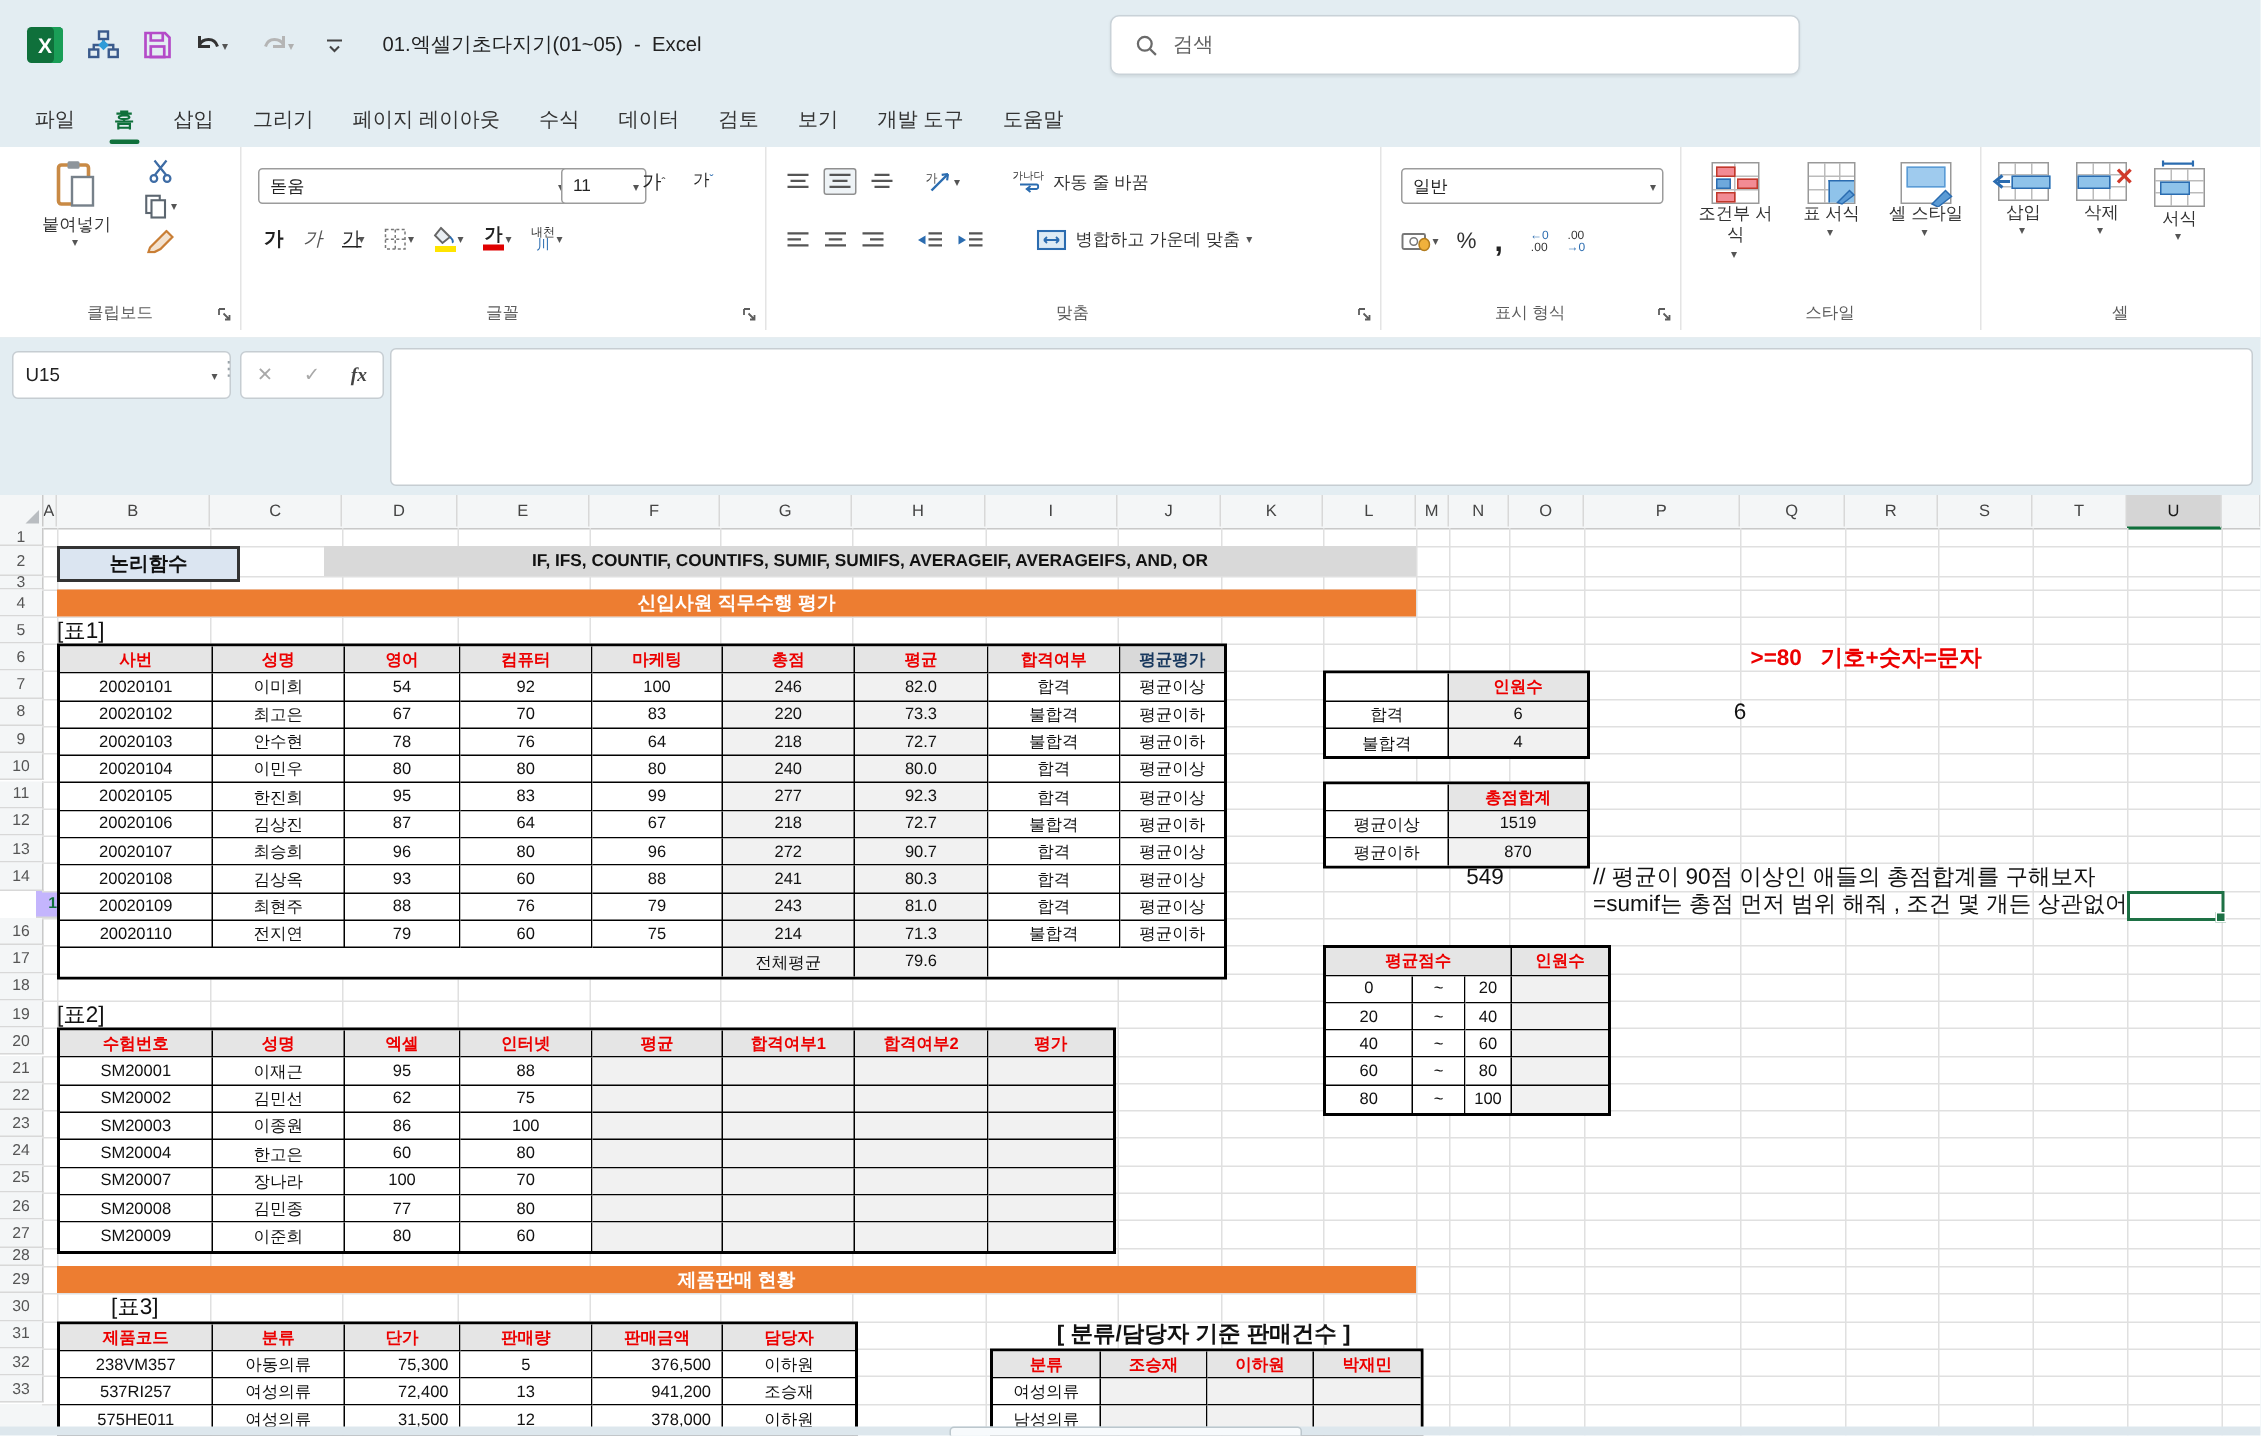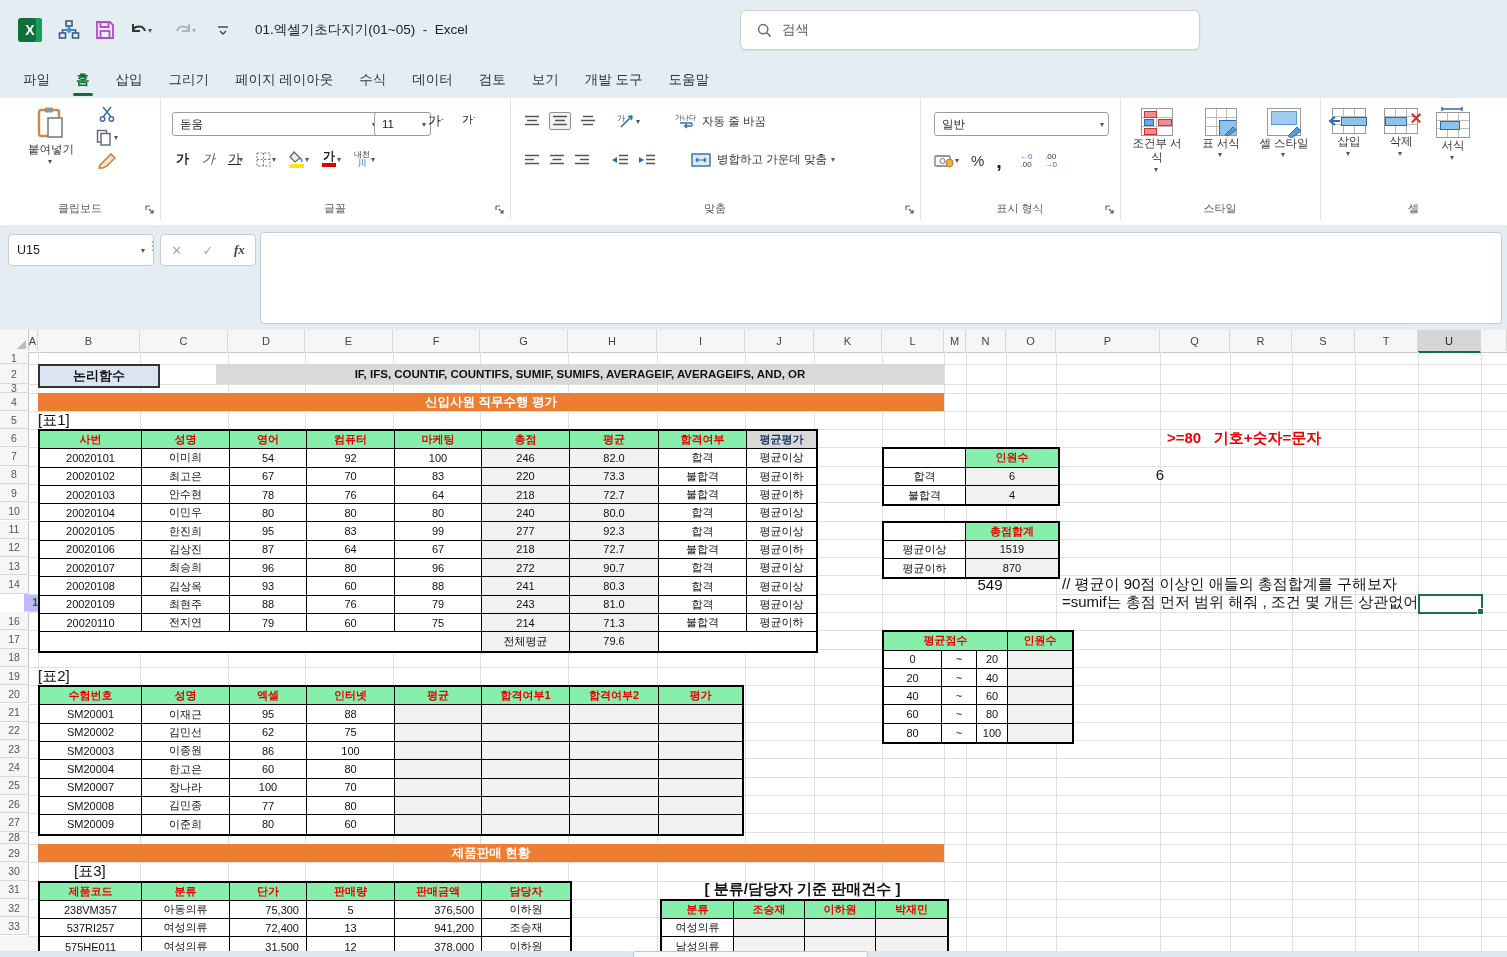--- a/index.html
+++ b/index.html
@@ -69,21 +69,21 @@
   .rh{position:absolute;left:0;width:28px;background:#f4f6f7;border-bottom:1px solid #d8d8d8;
       border-right:1px solid #c9c9c9;display:flex;align-items:center;justify-content:center;
       font-size:10.5px;color:#555;overflow:hidden;}
   .rh.sel{background:#c4b5fd;color:#0f703b;font-weight:bold;border-right:3px solid #0f703b;margin-left:24px;}
   .gl{position:absolute;background:#e0e0e0;}
   
   .sheet-tbl{position:absolute;display:grid;background:#fff;border:2px solid #000;z-index:3;}
   .c{font-size:11px;color:#111;display:flex;align-items:center;justify-content:center;
      border-right:1px solid #000;border-bottom:1px solid #000;background:#fff;
      overflow:hidden;white-space:nowrap;}
-  .c.ph{background:#86efac;color:#ec0000;font-weight:bold;}
+  .c.ph{background:#e5e5e5;color:#ec0000;font-weight:bold;}
   .c.gh{background:#d9d9d9;color:#17375d;font-weight:bold;}
   .c.gc{background:#f1f1f1;}
   .c.right{justify-content:flex-end;padding-right:7px;}
   .c.noR{border-right:none;}
   .c.noB{border-bottom:none;}
   .ovl{position:absolute;display:flex;align-items:center;z-index:2;font-size:15px;color:#111;white-space:pre;}
   .ovl.center{justify-content:center;}
   .banner{background:#ed7d31;color:#fff;font-weight:bold;font-size:12.5px;justify-content:center;z-index:3;}
   .logic-box{background:#dbe5f1;border:2px solid #333;font-weight:bold;font-size:13px;justify-content:center;z-index:3;}
   .func-bar{background:#d9d9d9;font-weight:bold;font-size:11.5px;justify-content:center;z-index:3;}

